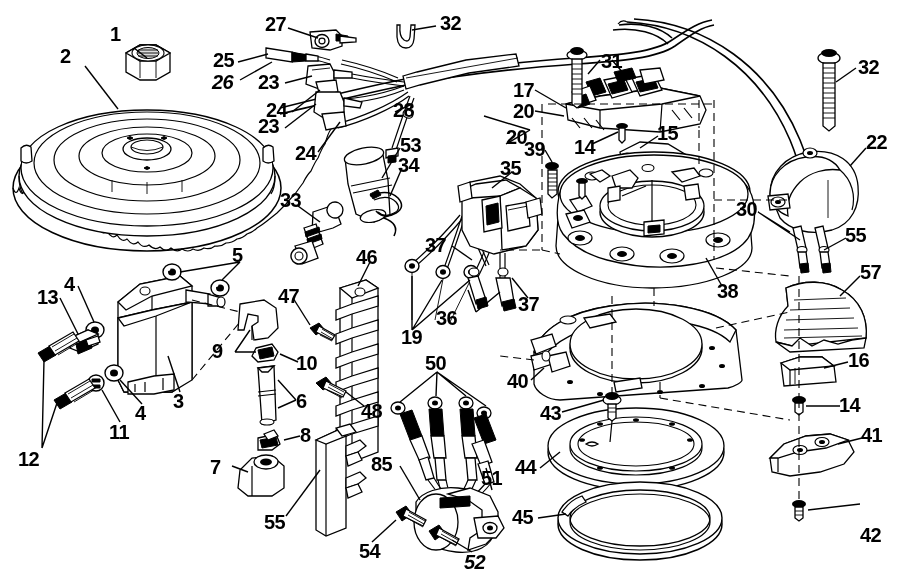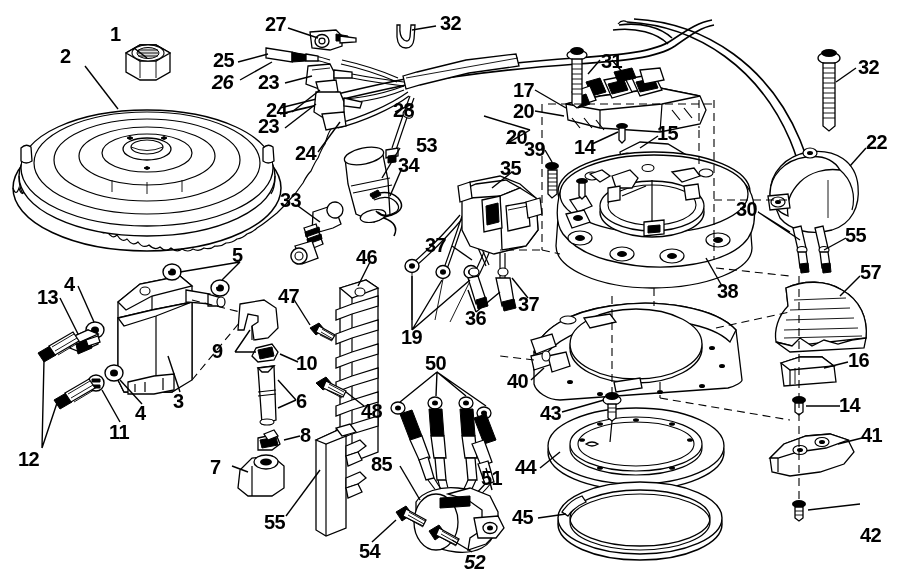--- a/index.html
+++ b/index.html
@@ -690,38 +690,38 @@
   <div class="lbl" style="left:60px;top:46px;">2</div>
   <div class="lbl" style="left:265px;top:14px;">27</div>
   <div class="lbl" style="left:440px;top:13px;">32</div>
   <div class="lbl" style="left:213px;top:50px;">25</div>
   <div class="lbl" style="left:212px;top:72px;font-style:italic;">26</div>
   <div class="lbl" style="left:258px;top:72px;">23</div>
   <div class="lbl" style="left:266px;top:100px;">24</div>
   <div class="lbl" style="left:258px;top:116px;">23</div>
   <div class="lbl" style="left:295px;top:143px;">24</div>
   <div class="lbl" style="left:393px;top:100px;">28</div>
-  <div class="lbl" style="left:400px;top:135px;padding-left:16px;">53</div>
+  <div class="lbl" style="left:400px;top:135px;">53</div>
   <div class="lbl" style="left:398px;top:155px;">34</div>
   <div class="lbl" style="left:280px;top:190px;">33</div>
   <div class="lbl" style="left:356px;top:247px;">46</div>
   <div class="lbl" style="left:278px;top:286px;">47</div>
   <div class="lbl" style="left:401px;top:327px;">19</div>
   <div class="lbl" style="left:601px;top:51px;">31</div>
   <div class="lbl" style="left:513px;top:80px;">17</div>
   <div class="lbl" style="left:513px;top:101px;">20</div>
   <div class="lbl" style="left:574px;top:137px;">14</div>
   <div class="lbl" style="left:657px;top:123px;">15</div>
   <div class="lbl" style="left:858px;top:57px;">32</div>
   <div class="lbl" style="left:866px;top:132px;">22</div>
   <div class="lbl" style="left:506px;top:119px;margin-top:8px;">20</div>
   <div class="lbl" style="left:524px;top:139px;">39</div>
   <div class="lbl" style="left:500px;top:158px;">35</div>
   <div class="lbl" style="left:425px;top:235px;">37</div>
-  <div class="lbl" style="left:465px;top:308px;">36</div>
+  <div class="lbl" style="left:436px;top:308px;">36</div>
   <div class="lbl" style="left:518px;top:294px;">37</div>
   <div class="lbl" style="left:736px;top:199px;">30</div>
   <div class="lbl" style="left:845px;top:225px;">55</div>
   <div class="lbl" style="left:717px;top:281px;">38</div>
   <div class="lbl" style="left:860px;top:262px;">57</div>
   <div class="lbl" style="left:848px;top:350px;">16</div>
   <div class="lbl" style="left:839px;top:395px;">14</div>
   <div class="lbl" style="left:861px;top:425px;">41</div>
   <div class="lbl" style="left:860px;top:492px;margin-top:33px;">42</div>
   <div class="lbl" style="left:507px;top:371px;">40</div>

